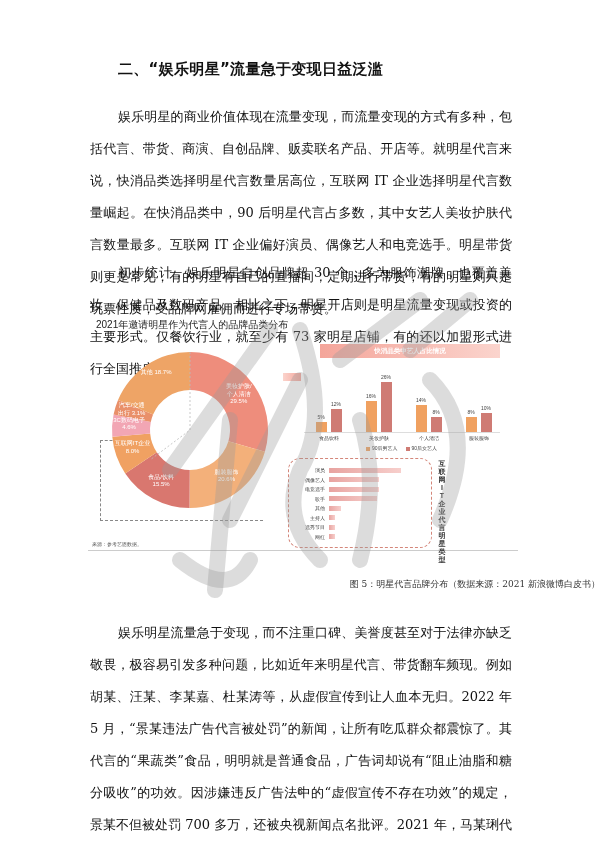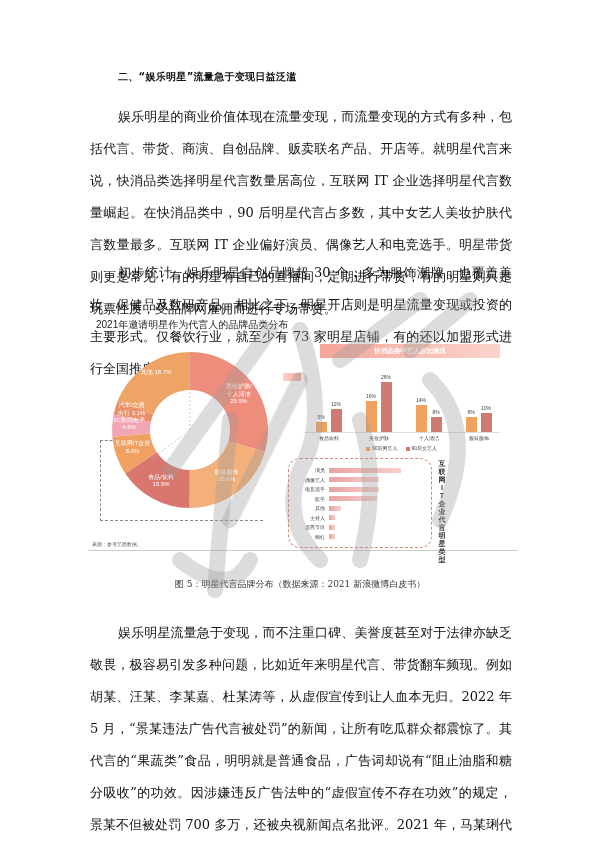--- a/index.html
+++ b/index.html
@@ -1,23 +1,23 @@
 <!DOCTYPE html>
 <html><head>
 <meta charset="utf-8">
 <style>
   html,body{margin:0;padding:0;background:#ffffff;}
   body{width:600px;height:849px;position:relative;overflow:hidden;font-family:"DejaVu Serif","Liberation Serif",serif;color:#111;}
-  .heading{position:absolute;left:118px;top:70px;font-family:"DejaVu Sans","Liberation Sans",sans-serif;font-weight:bold;font-size:10px;letter-spacing:0.3px;}
+  .heading{position:absolute;left:118px;top:60px;font-family:"DejaVu Sans","Liberation Sans",sans-serif;font-weight:bold;font-size:15px;letter-spacing:0.3px;}
   .para{position:absolute;left:90px;width:422px;font-size:13px;line-height:32px;text-align:justify;text-indent:28px;}
   .p1{top:101px;}
   .p2{top:257px;}
   .p3{top:617px;}
   .fig{position:absolute;left:88px;top:318px;width:430px;height:258px;}
-  .caption{position:absolute;left:0;width:600px;top:578px;text-align:center;font-size:9px;color:#333;}
+  .caption{position:absolute;left:0;width:600px;top:578px;text-align:right;font-size:9px;color:#333;}
   .pagenum{position:absolute;left:0;width:600px;top:786px;text-align:center;font-size:10px;color:#333;font-family:"Liberation Sans",sans-serif;}
   .fig-title{position:absolute;left:8px;top:0;font-family:"Liberation Sans",sans-serif;font-weight:normal;font-size:10px;color:#222;}
   .donut{position:absolute;left:22px;top:32px;width:160px;height:160px;}
   .donut-label{position:absolute;font-family:"Liberation Sans",sans-serif;font-size:6px;color:#fff;text-align:center;line-height:7.5px;}
   .dash-box{position:absolute;left:12px;top:122px;width:162px;height:80px;border:1px dashed #888;border-top:none;border-right:none;}
   .dash-top{position:absolute;left:12px;top:122px;width:22px;border-top:1px dashed #888;}
   .source{position:absolute;left:4px;top:223px;font-family:"Liberation Sans",sans-serif;font-size:5px;color:#555;}
   .fig-rule{position:absolute;left:0;top:232px;width:430px;border-top:1px solid #ccc;}
   .bar-banner{position:absolute;left:232px;top:26px;width:180px;height:14px;background:linear-gradient(90deg,#f4a59a,#fbd4cd);color:#fff;font-family:"Liberation Sans",sans-serif;font-size:6.5px;font-weight:bold;text-align:center;line-height:14px;}
   .arrow{position:absolute;left:195px;top:55px;width:18px;height:8px;background:linear-gradient(90deg,#fbd4cd,#f4a59a);}

